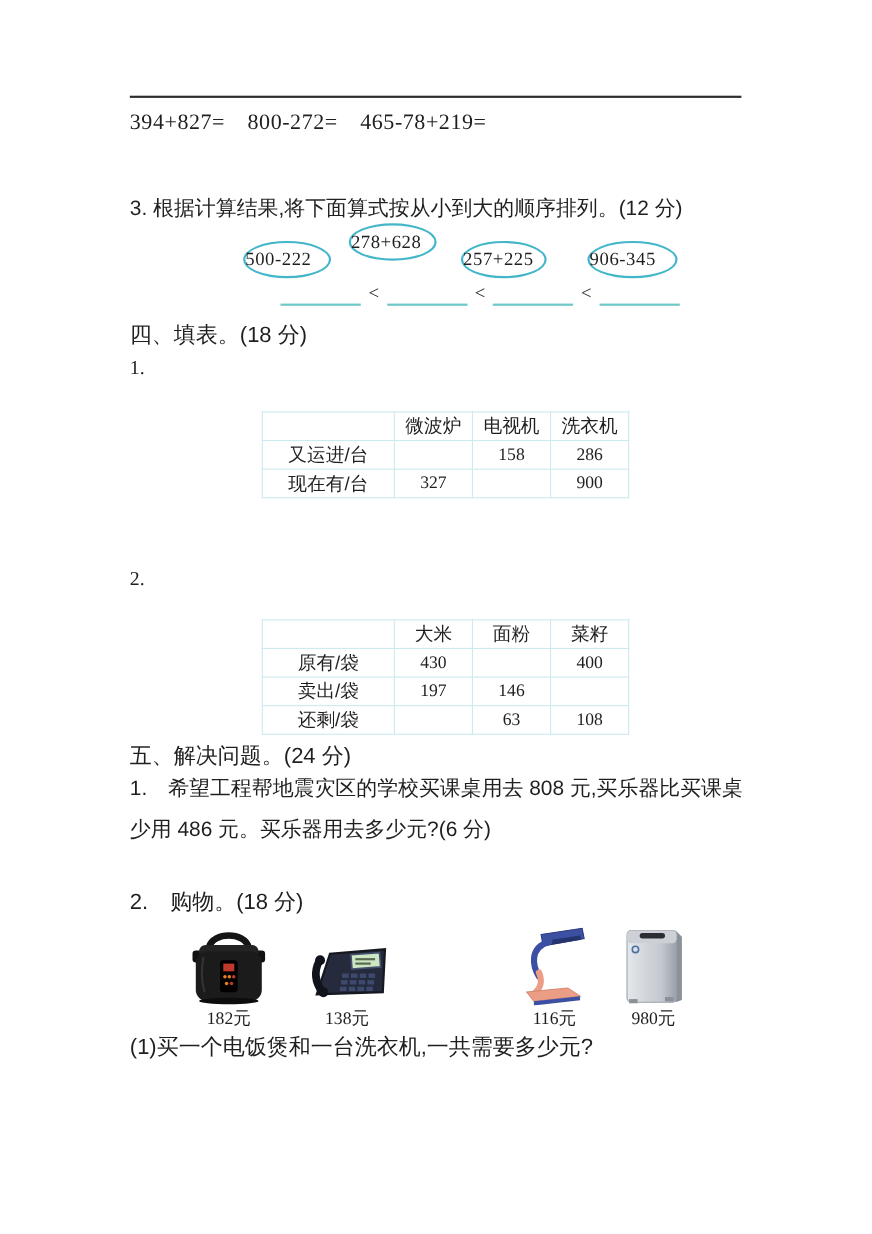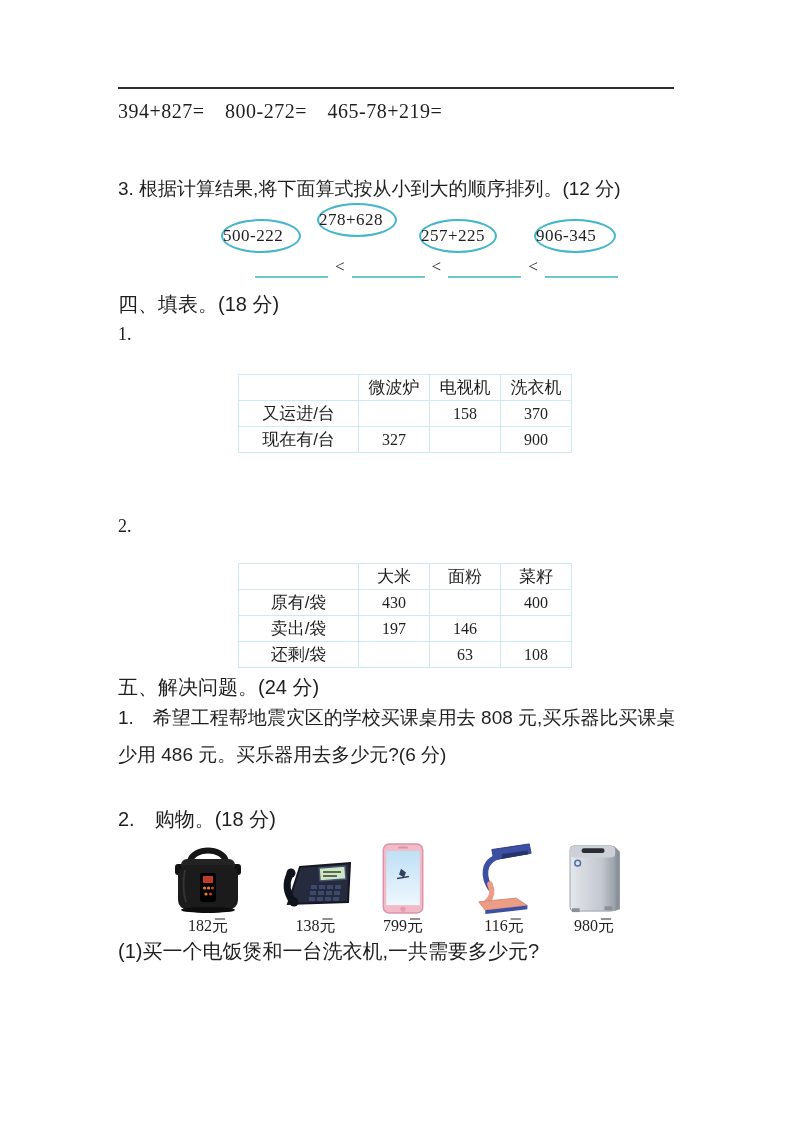--- a/index.html
+++ b/index.html
@@ -97,21 +97,21 @@
         <tr>
       <td class="lbl"></td>
       <td class="h">微波炉</td>
       <td class="h">电视机</td>
       <td class="h">洗衣机</td>
     </tr>
     <tr>
       <td class="lbl">又运进/台</td>
       <td class="val"></td>
       <td class="val">158</td>
-      <td class="val">370</td>
+      <td class="val">286</td>
     </tr>
     <tr>
       <td class="lbl">现在有/台</td>
       <td class="val">327</td>
       <td class="val"></td>
       <td class="val">900</td>
     </tr>
   </tbody>
     </table>
 
@@ -190,37 +190,20 @@
           <rect x="47" y="47" width="6" height="4"></rect>
           <rect x="55" y="47" width="6" height="4"></rect>
       </g>
       <path d="M12,24 q-7,14 3,28" fill="none" stroke="#10131c" stroke-width="7" stroke-linecap="round"></path>
       <circle cx="13" cy="23" r="4.5" fill="#10131c"></circle>
       <circle cx="16" cy="52" r="4.5" fill="#10131c"></circle>
     </svg>
     <div class="price serif">138元</div>
   </div>
 
-  <div class="product p3">
-    <svg width="42" height="72" viewBox="0 0 42 72">
-      <defs>
-        <linearGradient id="skyg" x1="0" y1="0" x2="0" y2="1">
-          <stop offset="0" stop-color="#bfe0f5"></stop>
-            <stop offset="1" stop-color="#eef7fd"></stop>
-        </linearGradient>
-      </defs>
-      <rect x="1" y="1" width="40" height="70" rx="6" fill="#f3bac7" stroke="#d795a6" stroke-width="1.5"></rect>
-      <rect x="16" y="3.5" width="10" height="2" rx="1" fill="#d795a6"></rect>
-      <rect x="4" y="8" width="34" height="55" fill="url(#skyg)"></rect>
-      <path d="M19,26 l5,4 l-2,5 l-5,-3 z" fill="#33415c"></path>
-      <path d="M15,36 l12,-2" stroke="#33415c" stroke-width="1.5"></path>
-      <circle cx="21" cy="67" r="2.6" fill="#e09cb0"></circle>
-    </svg>
-    <div class="price serif">799元</div>
-  </div>
 
   <div class="product p4">
     <svg width="66" height="76" viewBox="0 0 66 76">
       <polygon points="20,7 60,1 62,11 22,18 " fill="#3b4fa3" stroke="#2c3a7d"></polygon>
       <polygon points="24,13 58,8 59,12 25,18" fill="#26336e"></polygon>
       <path d="M28,14 C8,20 12,38 18,48" fill="none" stroke="#3b4fa3" stroke-width="6" stroke-linecap="round"></path>
       <path d="M18,44 C22,54 19,59 15,63" fill="none" stroke="#ec9d85" stroke-width="6" stroke-linecap="round"></path>
       <polygon points="6,63 46,59 58,67 13,72" fill="#ec9d85" stroke="#d4876f"></polygon>
       <polygon points="13,72 58,67 58,71 13,76" fill="#3b4fa3"></polygon>
     </svg>

